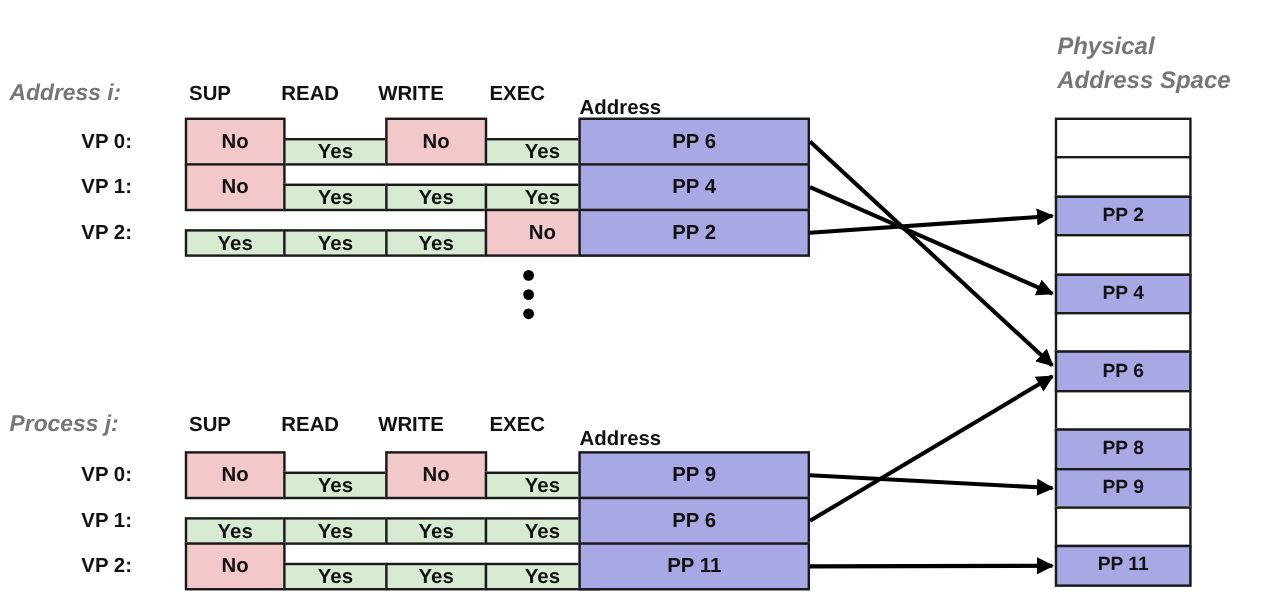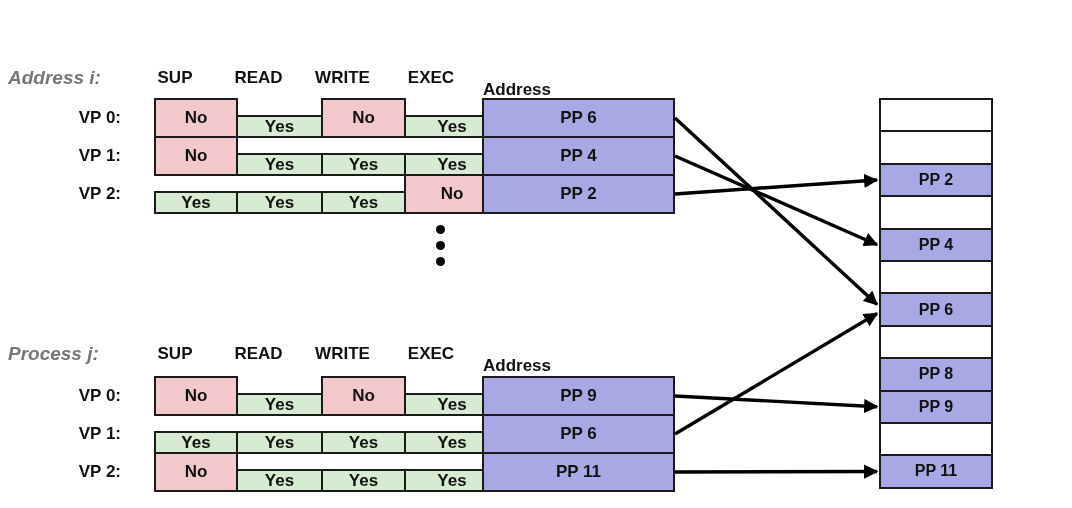--- a/index.html
+++ b/index.html
@@ -19,21 +19,21 @@
     font-weight:bold;font-size:17px;color:#111;white-space:nowrap;
   }
   .t-i{top:65px;}
   .t-j{top:341px;}
   .h-sup{left:133px;width:84px;}
   .h-read{left:215px;width:87px;}
   .h-write{left:300px;width:85px;}
   .h-exec{left:383px;width:96px;}
   .h-addr{left:456px;width:122px;margin-top:12px;}
   .vp{
-    position:absolute;left:24px;width:97px;height:40px;line-height:40px;
+    position:absolute;left:13px;width:97px;height:40px;line-height:40px;
     text-align:right;font-weight:bold;font-size:17px;white-space:nowrap;
   }
   .r0i{top:98px;} .r1i{top:136px;} .r2i{top:174px;}
   .r0j{top:376px;} .r1j{top:414px;} .r2j{top:452px;}
   .ptable{position:absolute;left:133px;}
   .pt-i{top:98px;}
   .pt-j{top:376px;}
   .prow{display:flex;height:40px;padding-left:21px;}
   .prow + .prow{margin-top:-2px;}
   .cell{
@@ -154,20 +154,22 @@
     </div>
   </div>
 
   <div class="acol ac-j">
     <div class="acell">PP 9</div>
     <div class="acell">PP 6</div>
     <div class="acell">PP 11</div>
   </div>
 
   <div class="ptitle">
+    <div>Physical</div>
+    <div>Address Space</div>
   </div>
 
   <div class="pspace">
     <div class="slot"></div>
     <div class="slot"></div>
     <div class="slot filled">PP 2</div>
     <div class="slot"></div>
     <div class="slot filled">PP 4</div>
     <div class="slot"></div>
     <div class="slot filled">PP 6</div>

